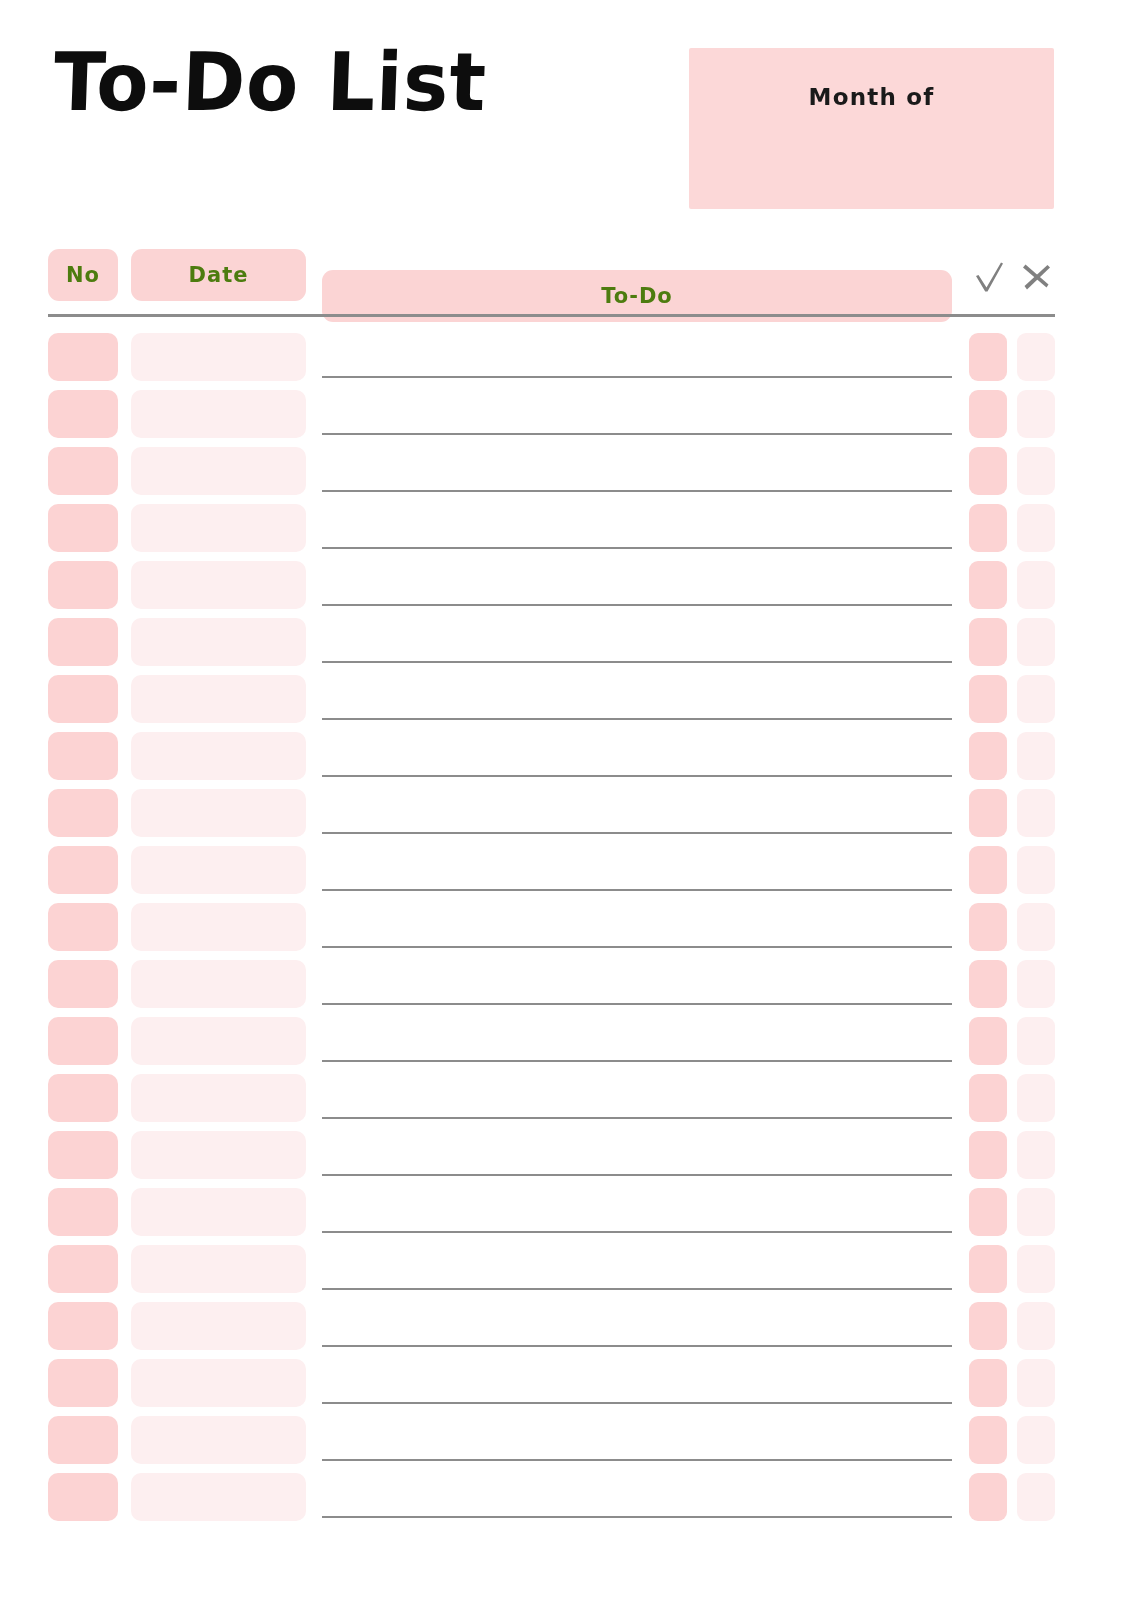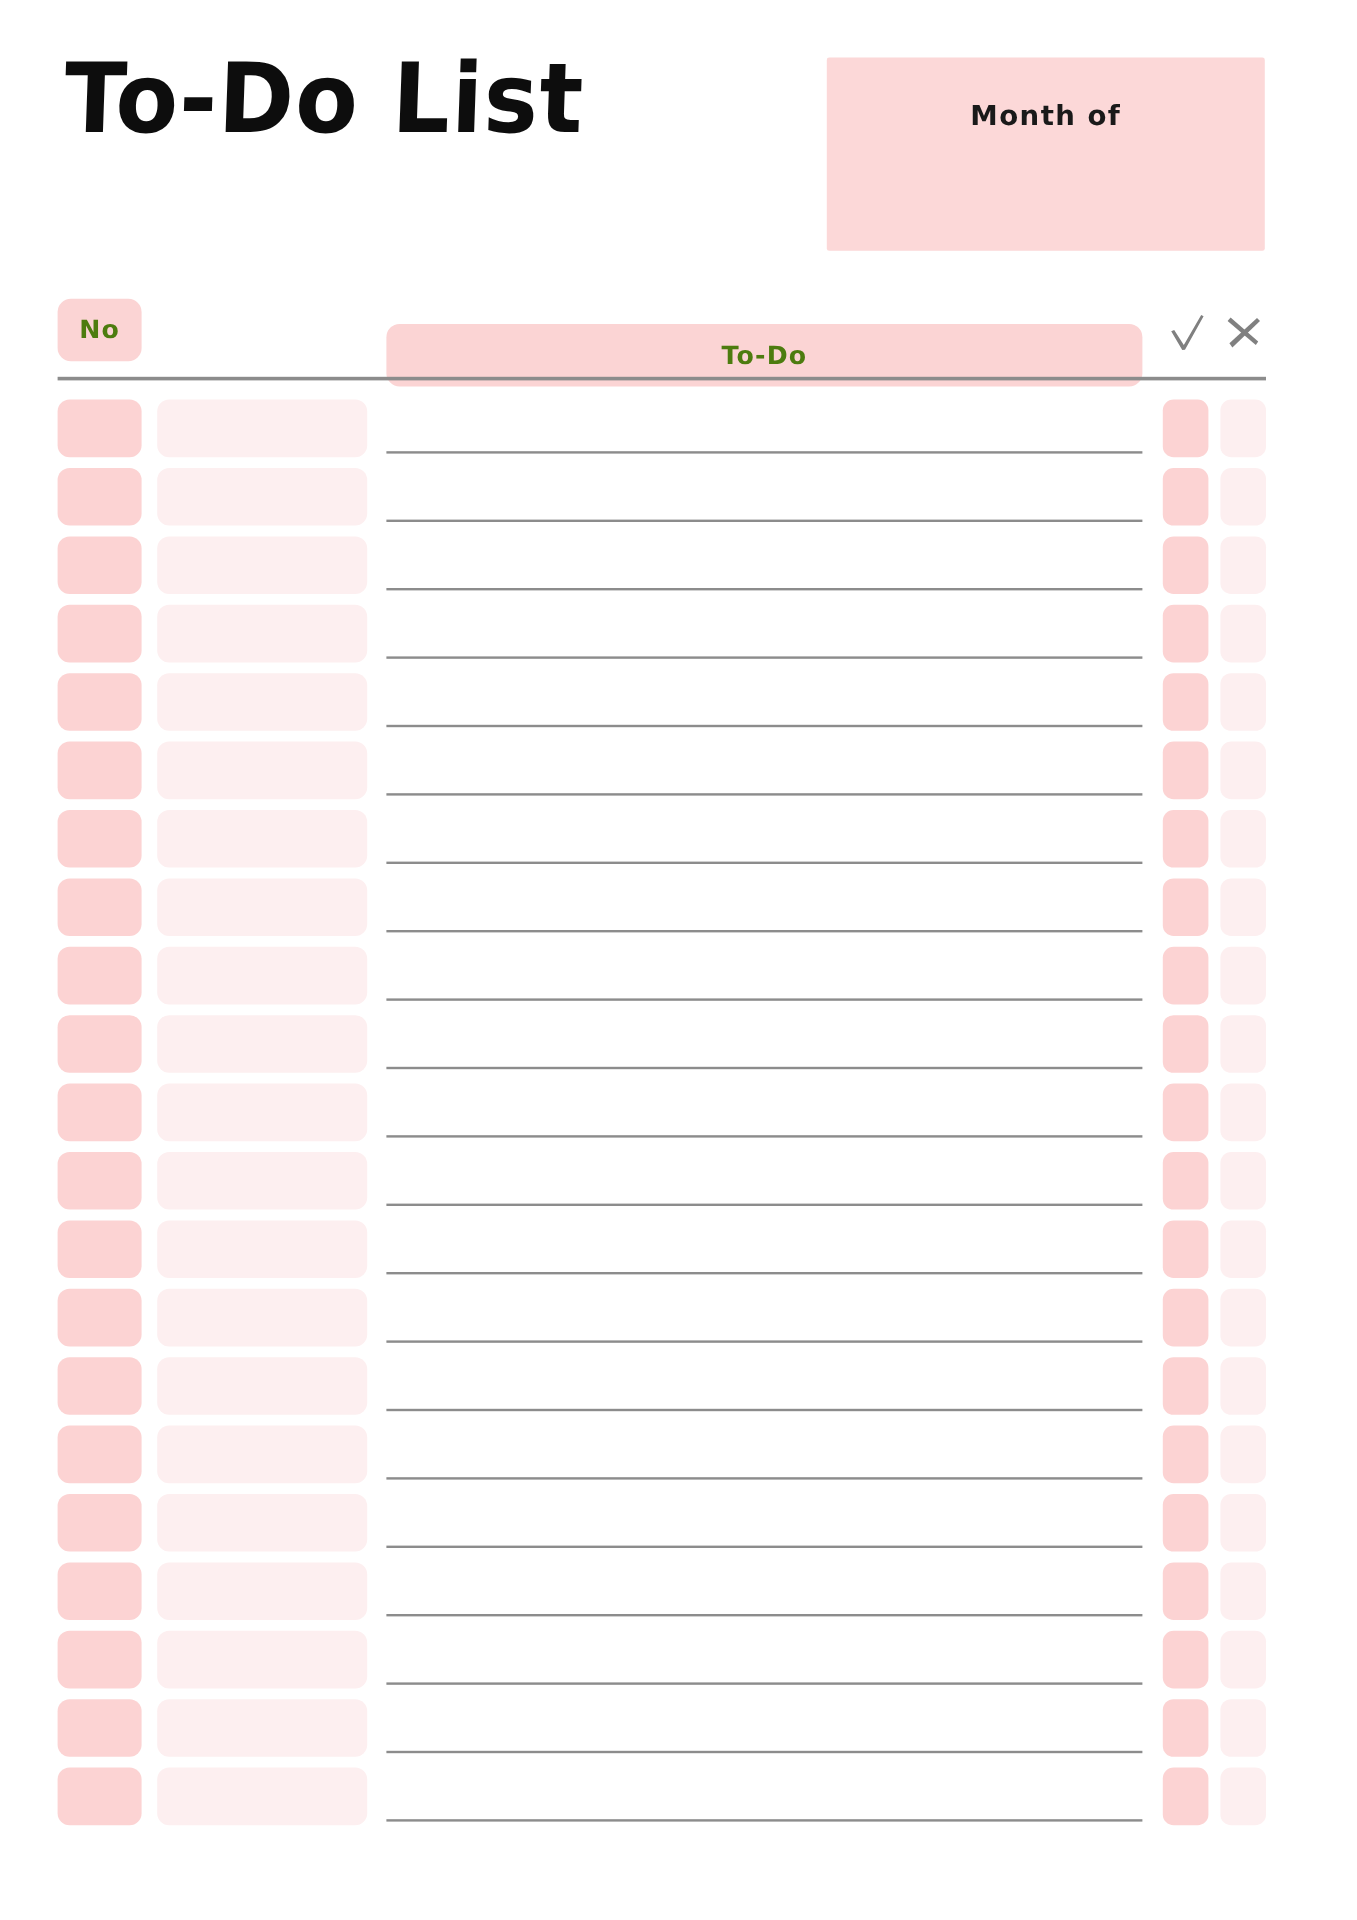--- a/index.html
+++ b/index.html
@@ -173,20 +173,21 @@
   <div id="month-box">
     <div id="month-label">Month of</div>
   </div>
 
 </div>
 
 <div id="table-header">
 
   <div class="hpill" id="hpill-no">No</div>
 
+  <div class="hpill" id="hpill-date">Date</div>
 
   <div class="hpill" id="hpill-todo">To-Do</div>
 
   <div class="hicon" id="hicon-check">
     <svg viewBox="0 0 44 46" xmlns="http://www.w3.org/2000/svg">
       <path d="M8 23 L10.5 22 L18.5 34.5 L33 9.5 L35 10.5 L19.5 38.5 L17.2 38.6 Z" fill="currentColor"></path>
     </svg>
   </div>
 
   <div class="hicon" id="hicon-cross">

